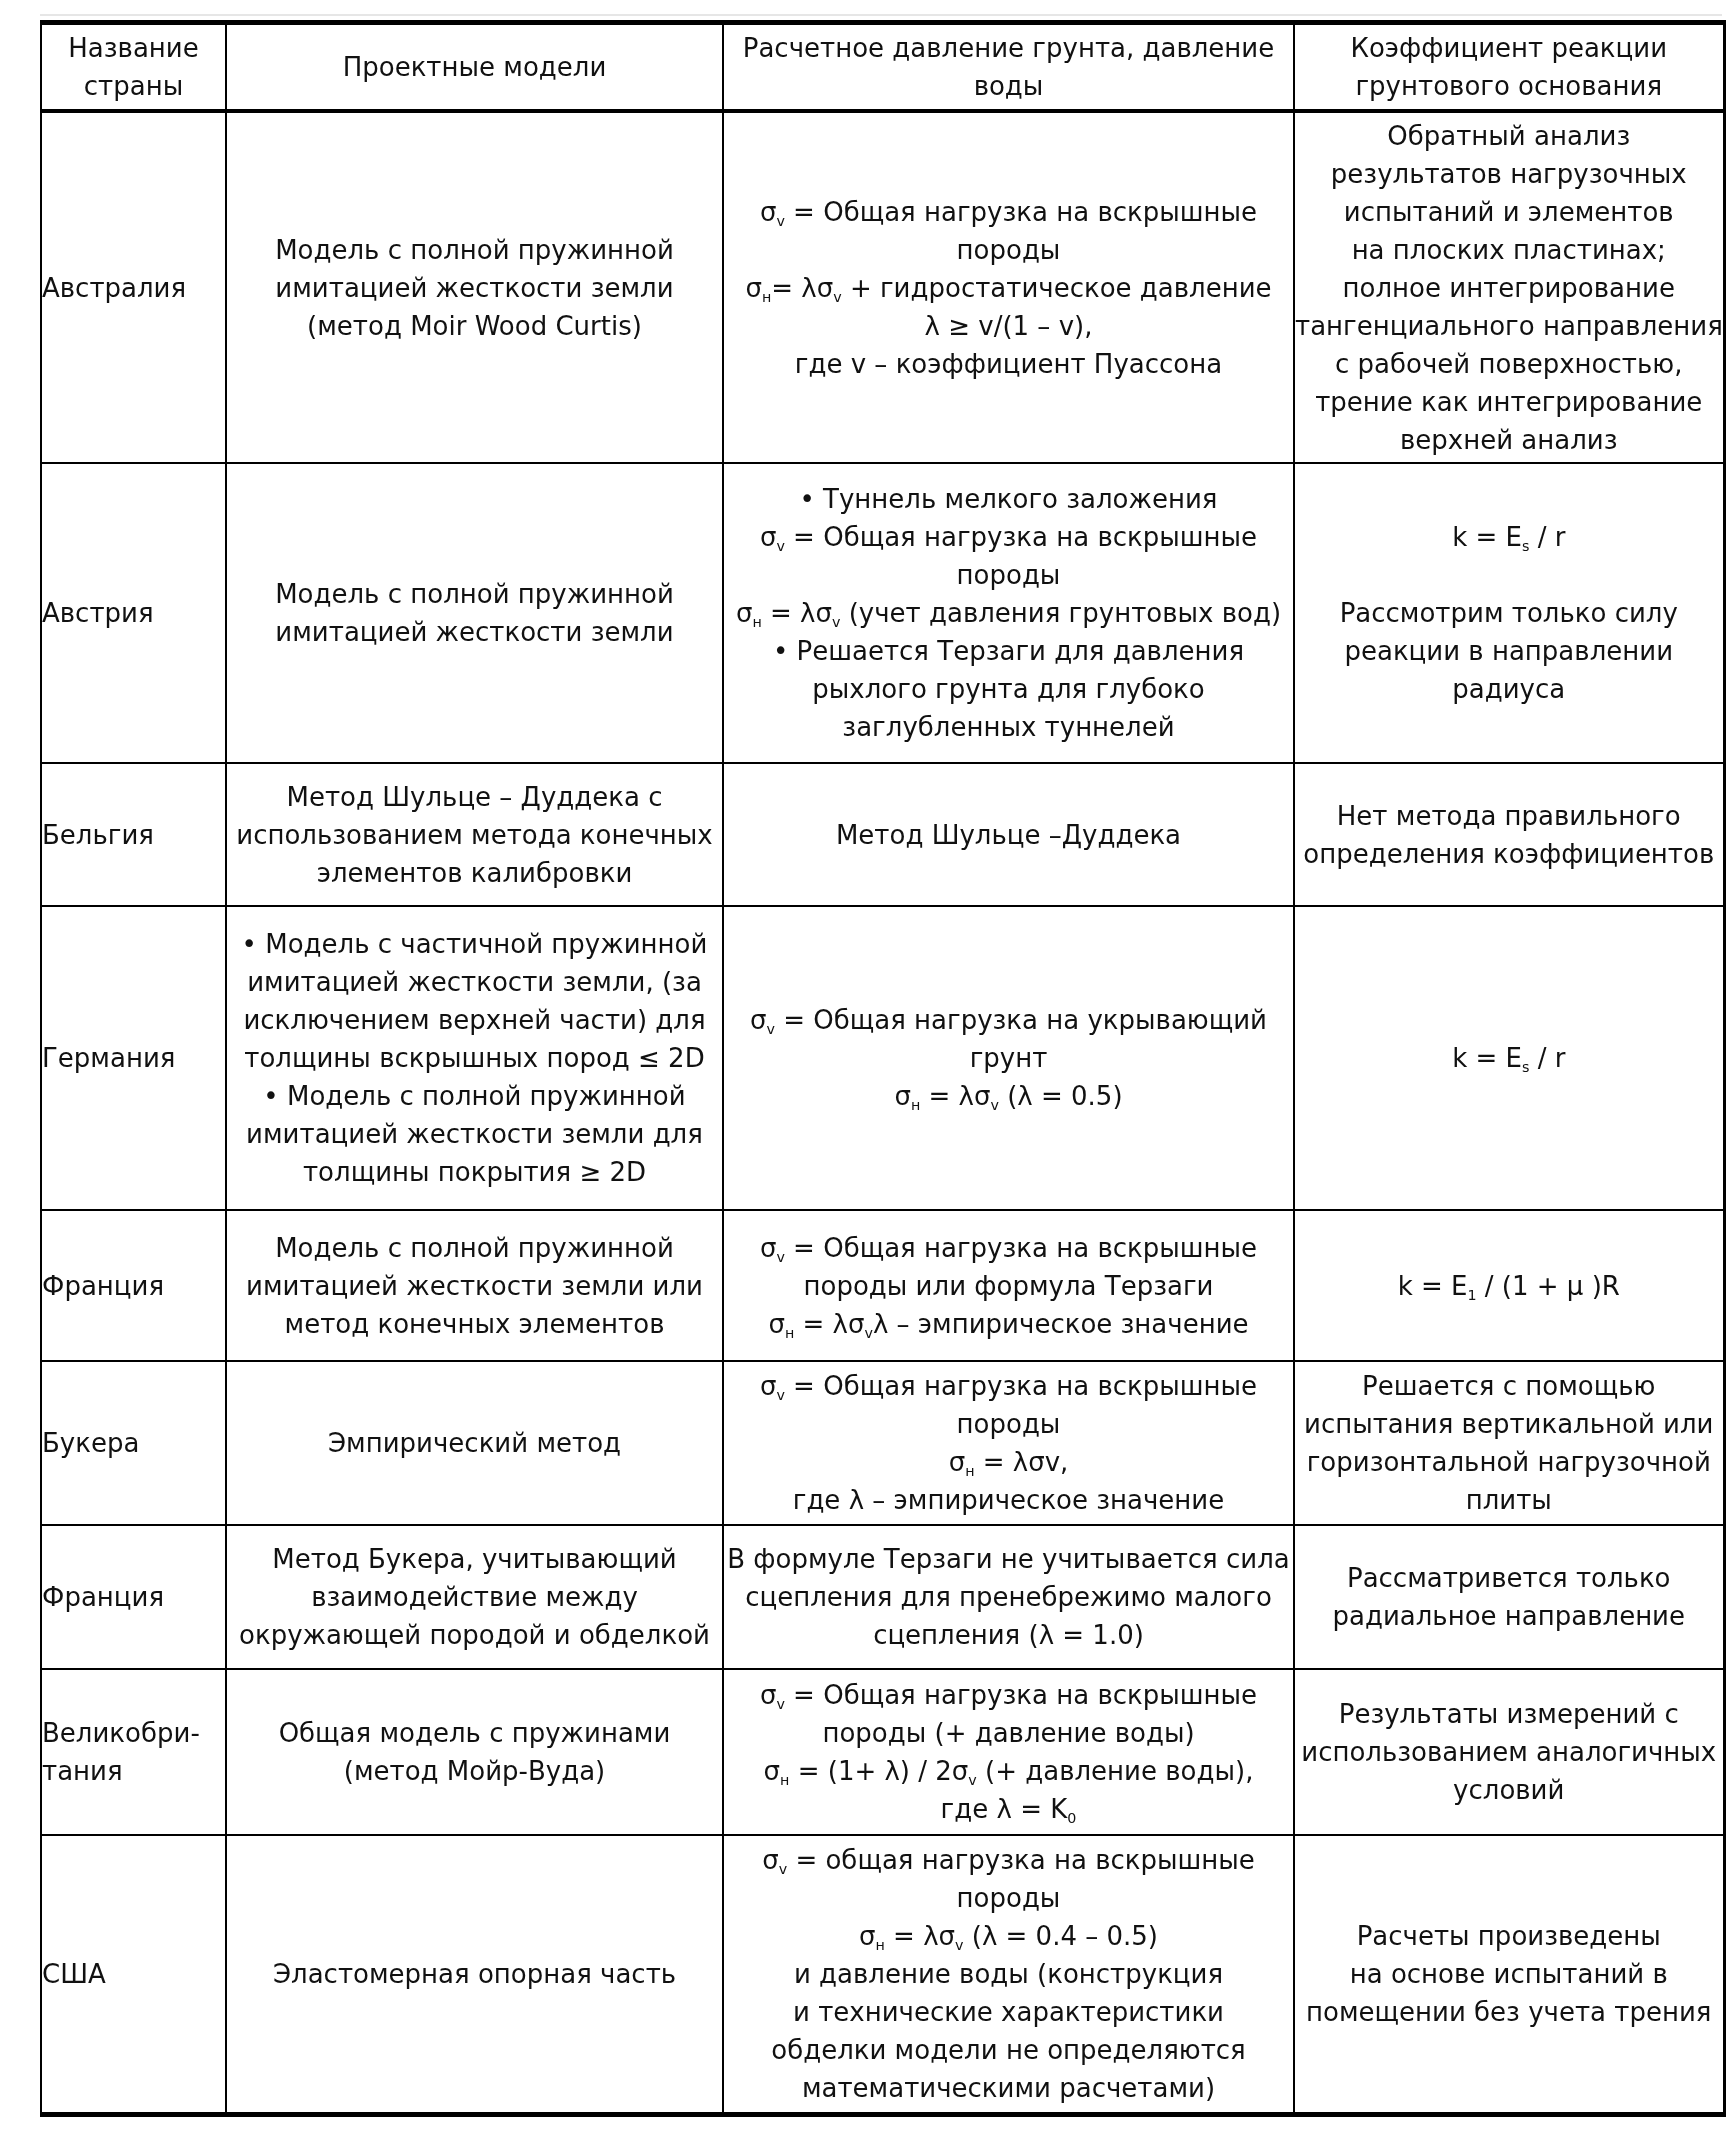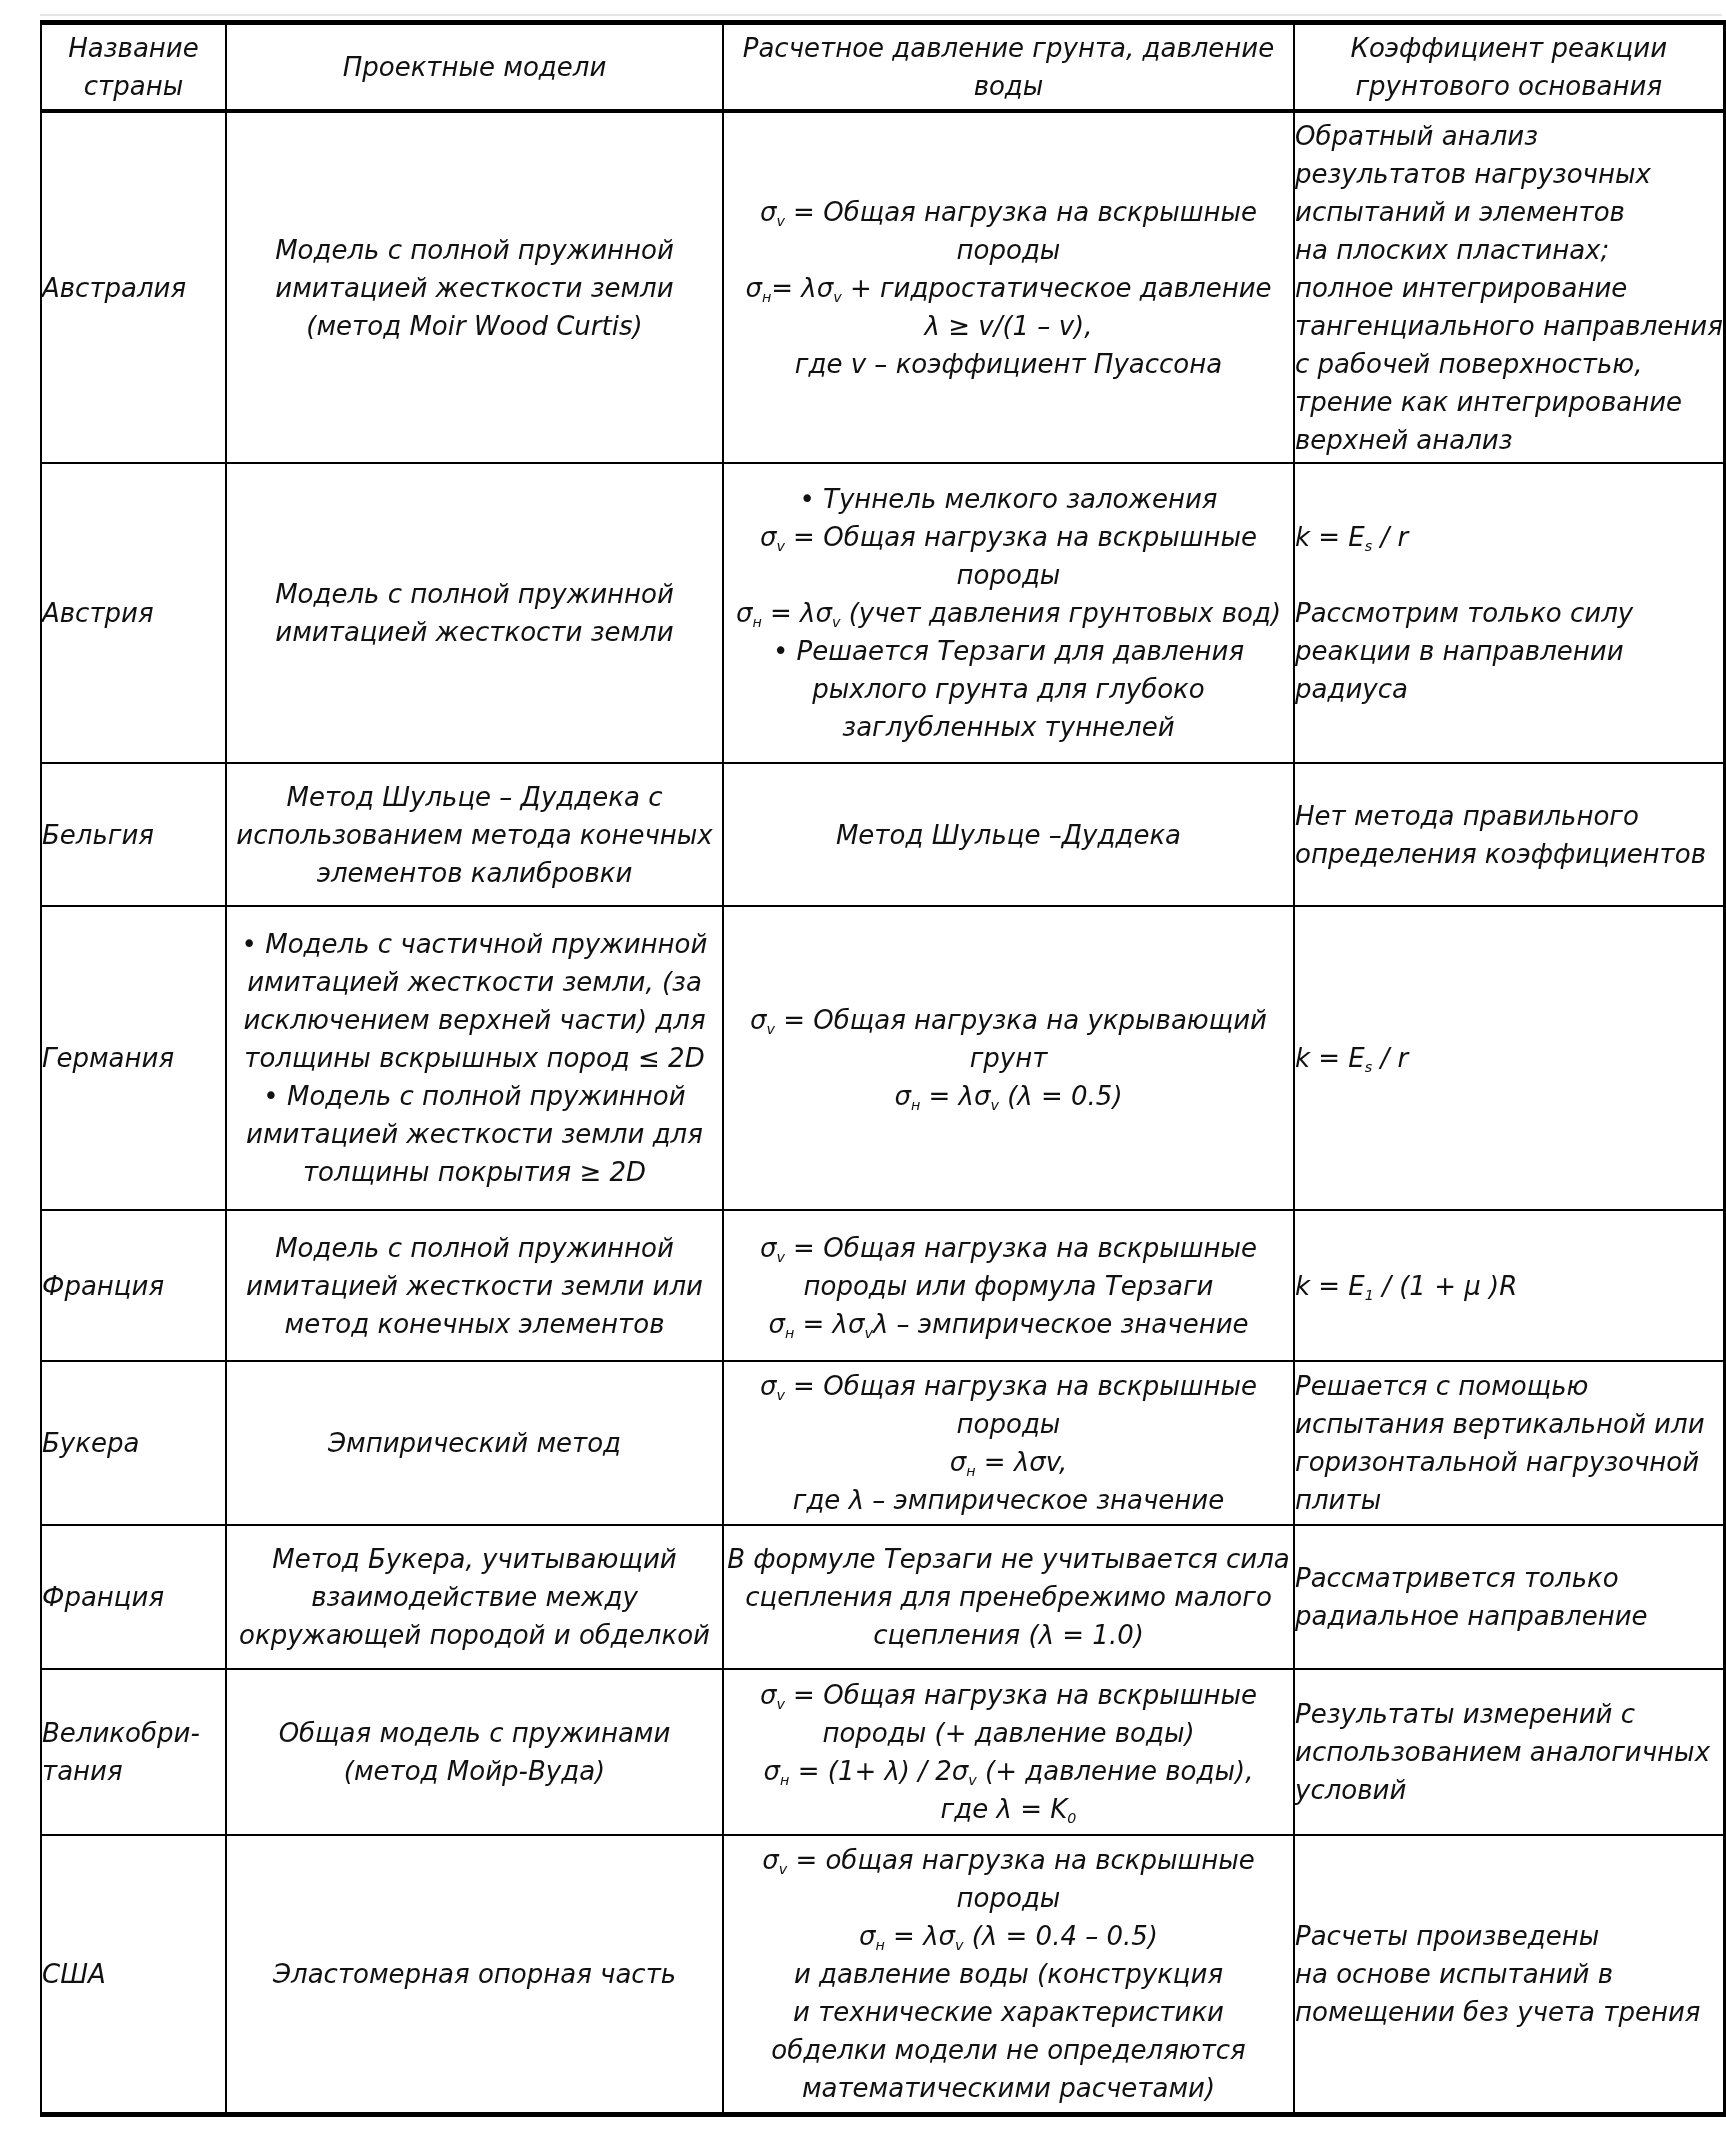--- a/index.html
+++ b/index.html
@@ -3,34 +3,34 @@
 <meta charset="utf-8">
 <style>
   html, body { margin: 0; padding: 0; background: #ffffff; }
   body { width: 1727px; height: 2150px; position: relative; overflow: hidden;
          font-family: "DejaVu Sans", sans-serif; color: #111111; }
   .caption-strip { position: absolute; left: 0; top: 0; width: 1727px; height: 13.4px; overflow: hidden; }
   .caption-strip .caption-text { position: absolute; left: 193px; top: -18.5px; font-style: italic;
          font-size: 25px; white-space: nowrap; letter-spacing: 0.8px; }
   .caption-rule { position: absolute; left: 40px; top: 14.3px; width: 1682px; height: 1.7px; background: #e6e6e6; }
   table.main { position: absolute; left: 40px; top: 20px; width: 1682px; border-collapse: collapse;
-         table-layout: fixed; font-style: italic; }
+         table-layout: fixed; }
   table.main col.c1 { width: 185px; }
   table.main col.c2 { width: 497px; }
   table.main col.c3 { width: 571px; }
   table.main col.c4 { width: 430px; }
   table.main th, table.main td { border: 2.5px solid #000; vertical-align: middle; padding: 0;
          font-size: 26px; line-height: 38px; font-weight: normal; }
   table.main thead th { border-top-width: 5.9px; border-bottom-width: 4.2px; text-align: center;
          height: 84px; }
   table.main tbody tr:last-child td { border-bottom-width: 5px; }
   table.main th:last-child, table.main td:last-child { border-right-width: 3.4px; }
   td.country { text-align: left; padding: 0 5px; }
   td.model, td.pressure { text-align: center; padding: 0 17px 0 32px; }
-  td.coeff { text-align: left; padding: 0 8.4px; }
+  td.coeff { text-align: center; padding: 0 8.4px; }
   .line { display: block; white-space: nowrap; }
   .gap { display: block; height: 38px; }
   sub { font-size: 14.3px; line-height: 0; vertical-align: -5px; }
 </style>
 </head>
 <body>
 
 <div class="caption-strip">
   <span class="caption-text" style="color: rgb(232, 115, 12);"></span>
 </div>

